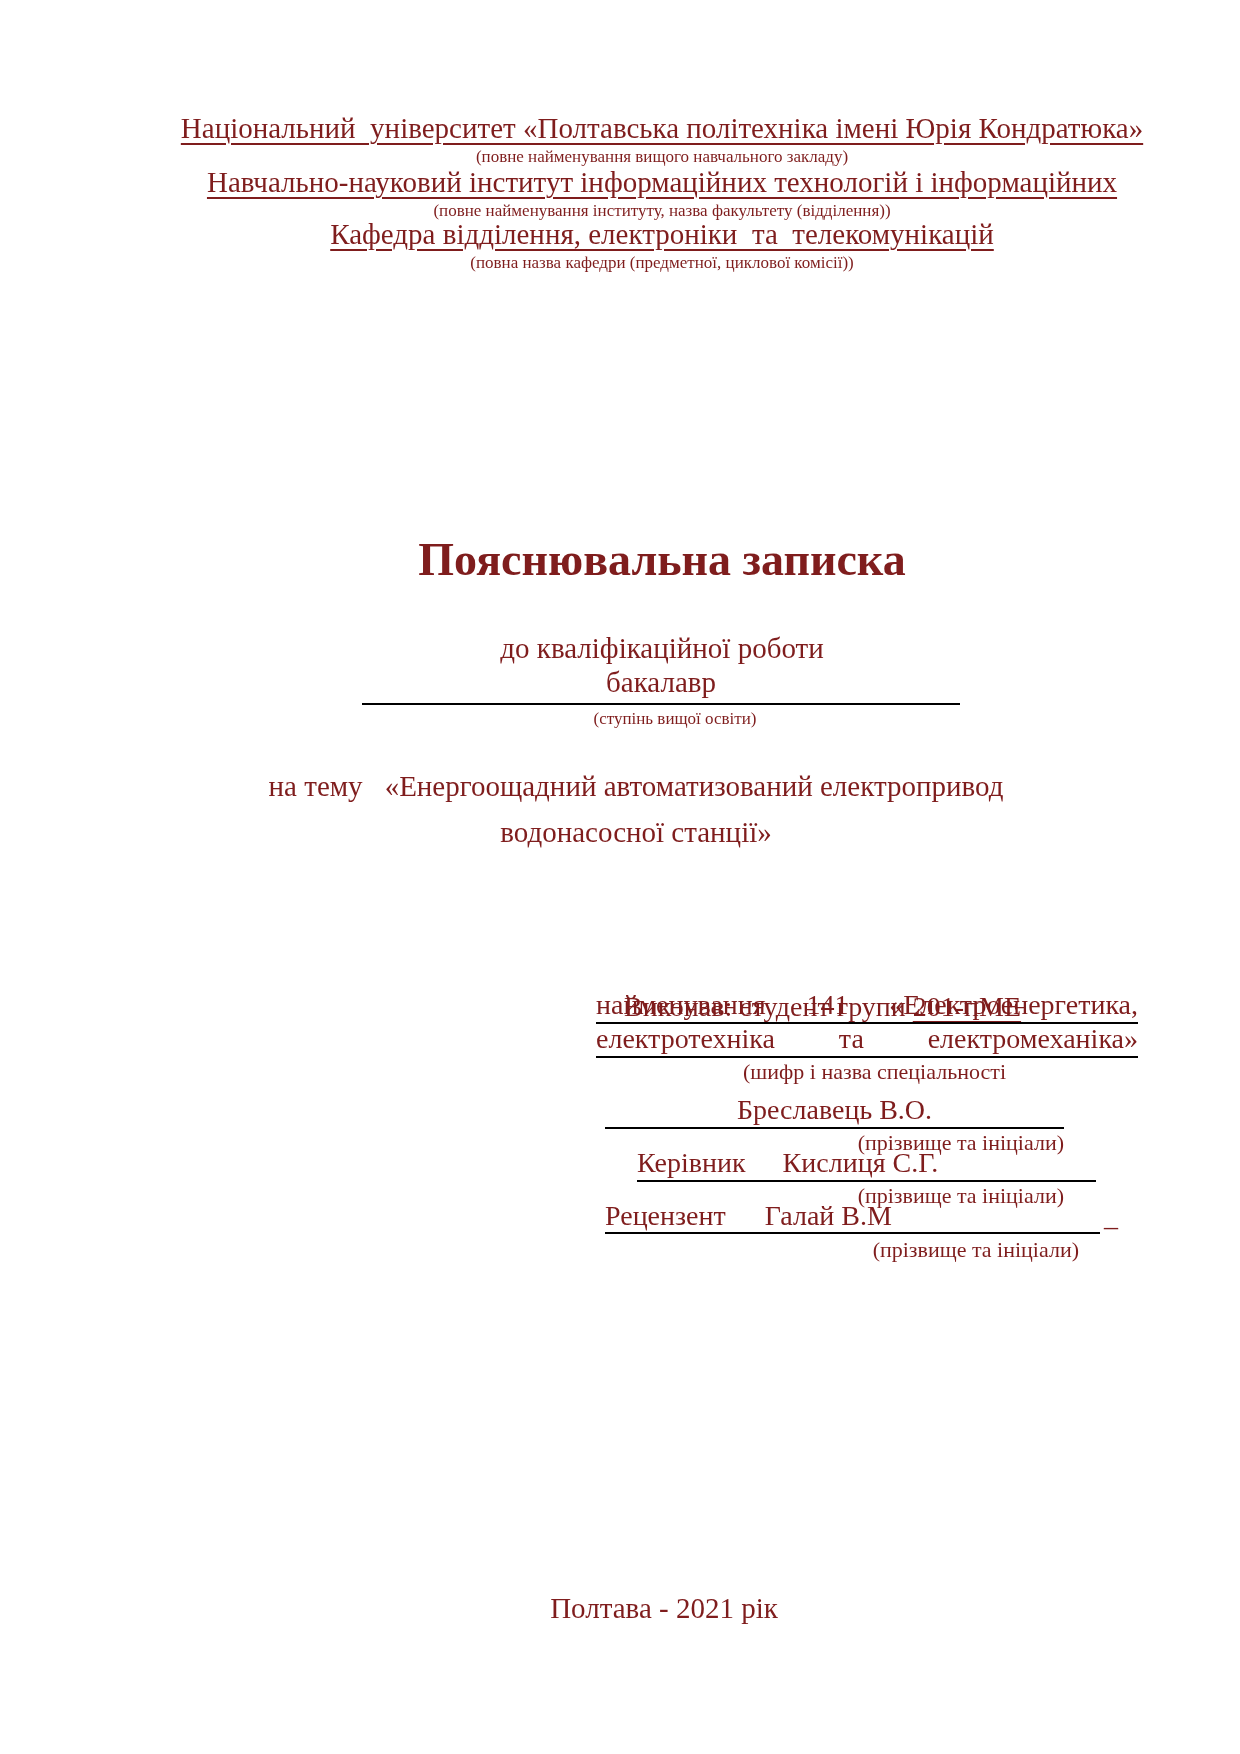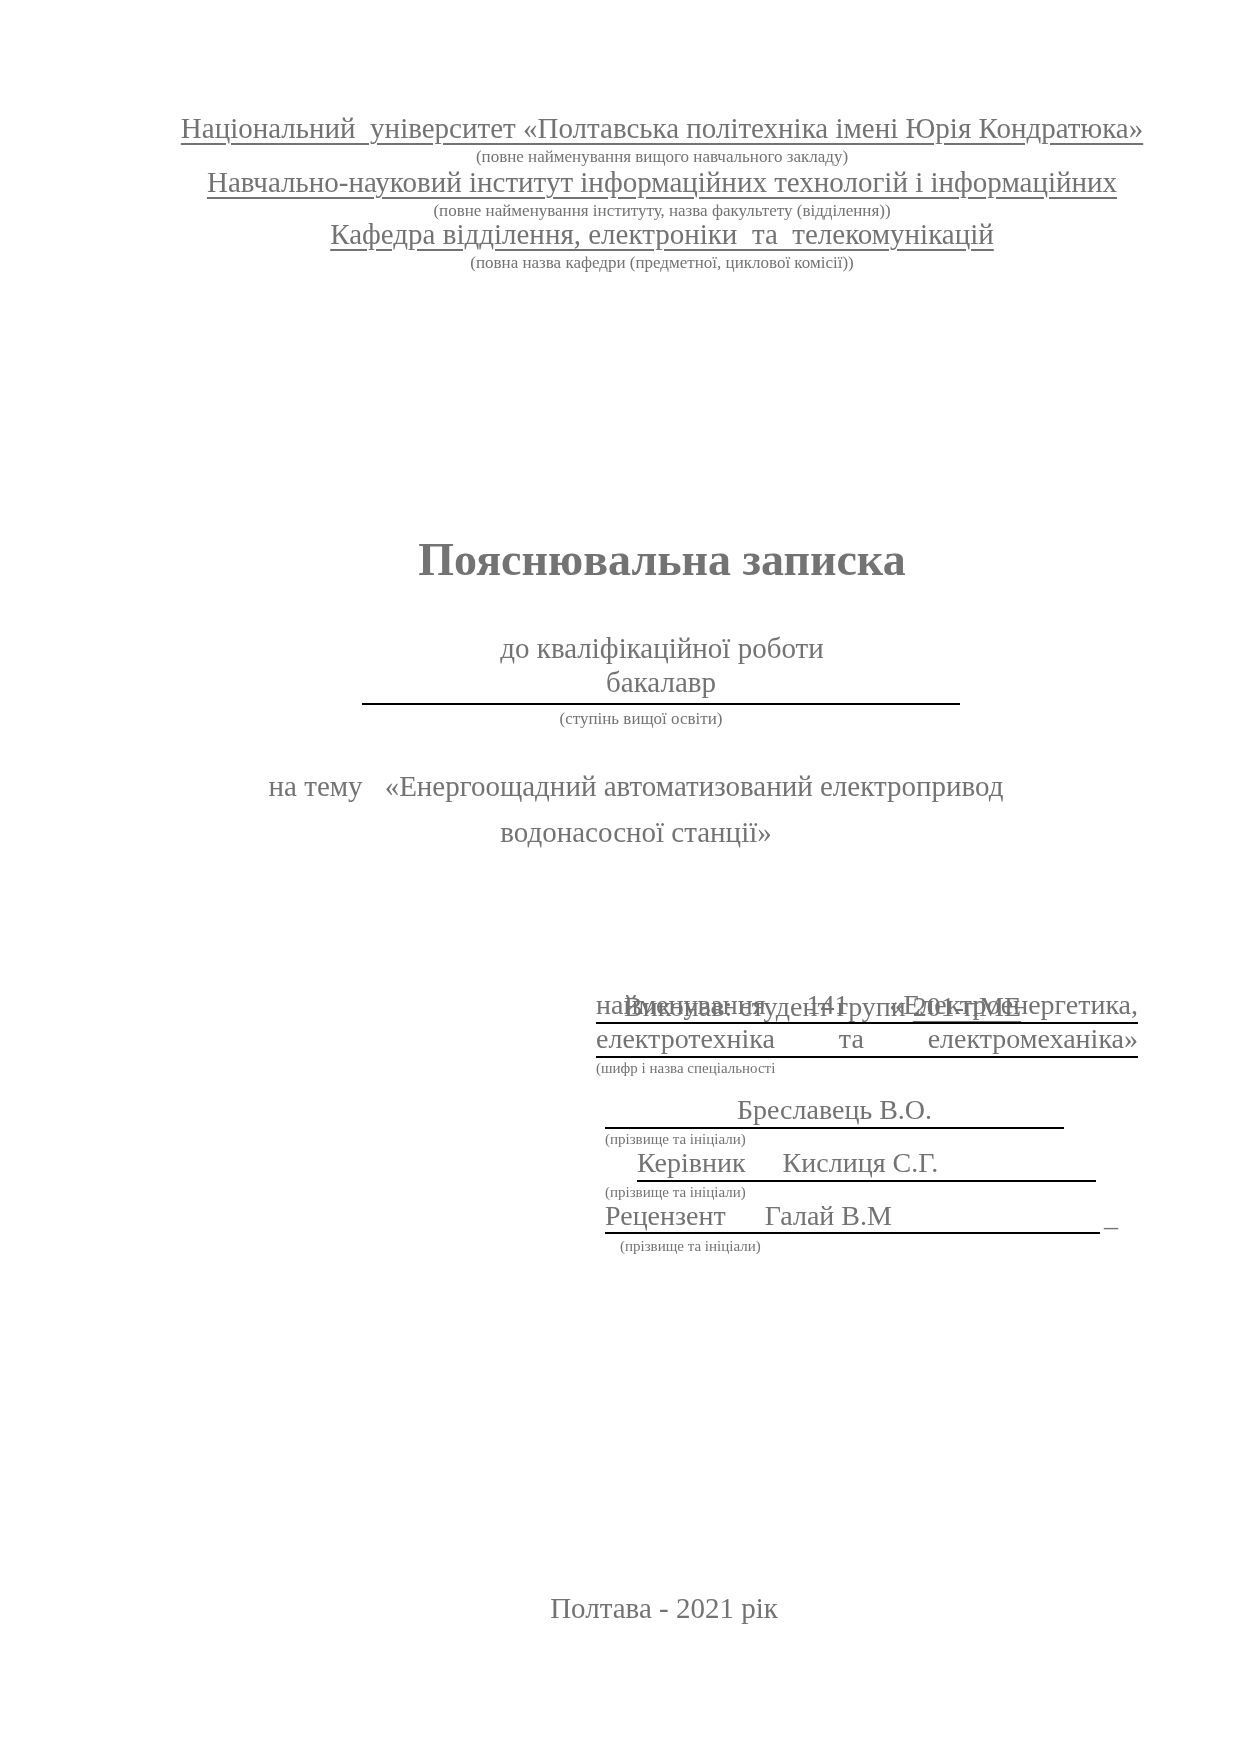--- a/index.html
+++ b/index.html
@@ -2,21 +2,21 @@
 <html><head>
 <meta charset="utf-8">
 <style>
   html,body { margin:0; padding:0; background:#ffffff; }
   .page {
     position:relative;
     width:1240px; height:1754px;
     margin:0 auto;
     background:#ffffff;
     font-family:"Liberation Serif","DejaVu Serif",serif;
-    color:#737373;
+    color:#7f1d1d;
     overflow:hidden;
   }
   .abs { position:absolute; }
   .pre { white-space:pre-wrap; }
   .center { text-align:center; }
   .hline {
     font-size:29px; line-height:1.15;
     left:176px; width:972px; text-align:center;
     text-decoration:underline;
     text-decoration-thickness:2px;
@@ -36,21 +36,21 @@
   .exec-line { font-size:28px; line-height:1.2; }
   .spec-row {
     display:flex; justify-content:space-between;
     font-size:28px; line-height:1.2;
     border-bottom:2px solid #000;
   }
   .sig-row {
     border-bottom:2px solid #000;
     font-size:28px; line-height:1.25;
   }
-  .sig-cap { font-size:15px; line-height:1.1; text-align:left; }
+  .sig-cap { font-size:22px; line-height:1.1; text-align:right; }
   .u2 { text-decoration:underline; text-decoration-thickness:2px; text-underline-offset:5px; }
 </style>
 </head>
 <body>
 
 <div class="page">
 
   <div class="abs hline pre" style="top:112px;">Національний  університет «Полтавська політехніка імені Юрія Кондратюка»</div>
   <div class="abs cap" style="top:148px;">(повне найменування вищого навчального закладу)</div>
 
@@ -60,21 +60,21 @@
   <div class="abs hline pre" style="top:218px;">Кафедра відділення, електроніки  та  телекомунікацій</div>
   <div class="abs cap" style="top:254px;">(повна назва кафедри (предметної,  циклової комісії))</div>
 
   <div class="abs maintitle" style="top:536px;">Пояснювальна записка</div>
 
   <div class="abs body29 center" style="top:632px; left:176px; width:972px;">до кваліфікаційної роботи</div>
 
   <div class="abs body29 center rule" style="top:666px; left:362px; width:598px; height:37px;">
     <span>бакалавр</span>
   </div>
-  <div class="abs cap" style="top:710px; left:342px; width:598px;text-align:center;">(ступінь вищої освіти)</div>
+  <div class="abs cap" style="top:710px; left:376px; width:598px;text-align:center;">(ступінь вищої освіти)</div>
 
   <div class="abs body29 center" style="top:770px; left:150px; width:972px;">
     <span class="pre" style="margin-right:22px;">на тему</span><span>«Енергоощадний автоматизований електропривод</span>
   </div>
   <div class="abs body29 center" style="top:816px; left:150px; width:972px;">водонасосної станції»</div>
 
   <div class="abs exec exec-line pre" style="top:956px;">
     <span class="pre">Виконав: студент групи </span><span class="u2">201-пМЕ</span>
   </div>
 

